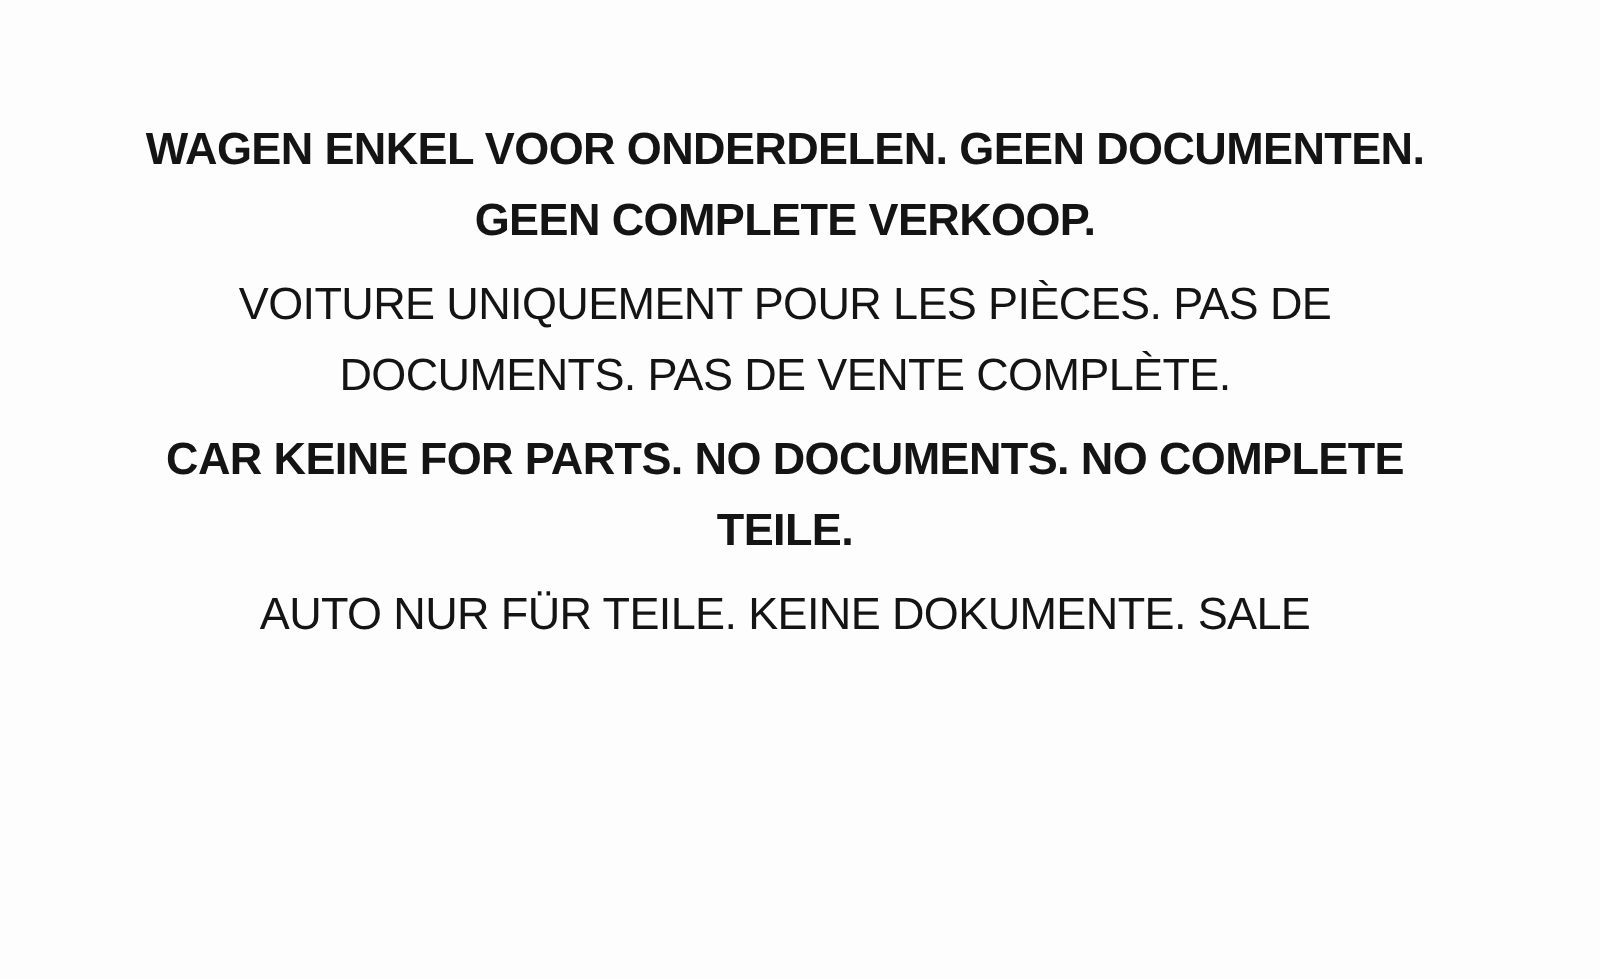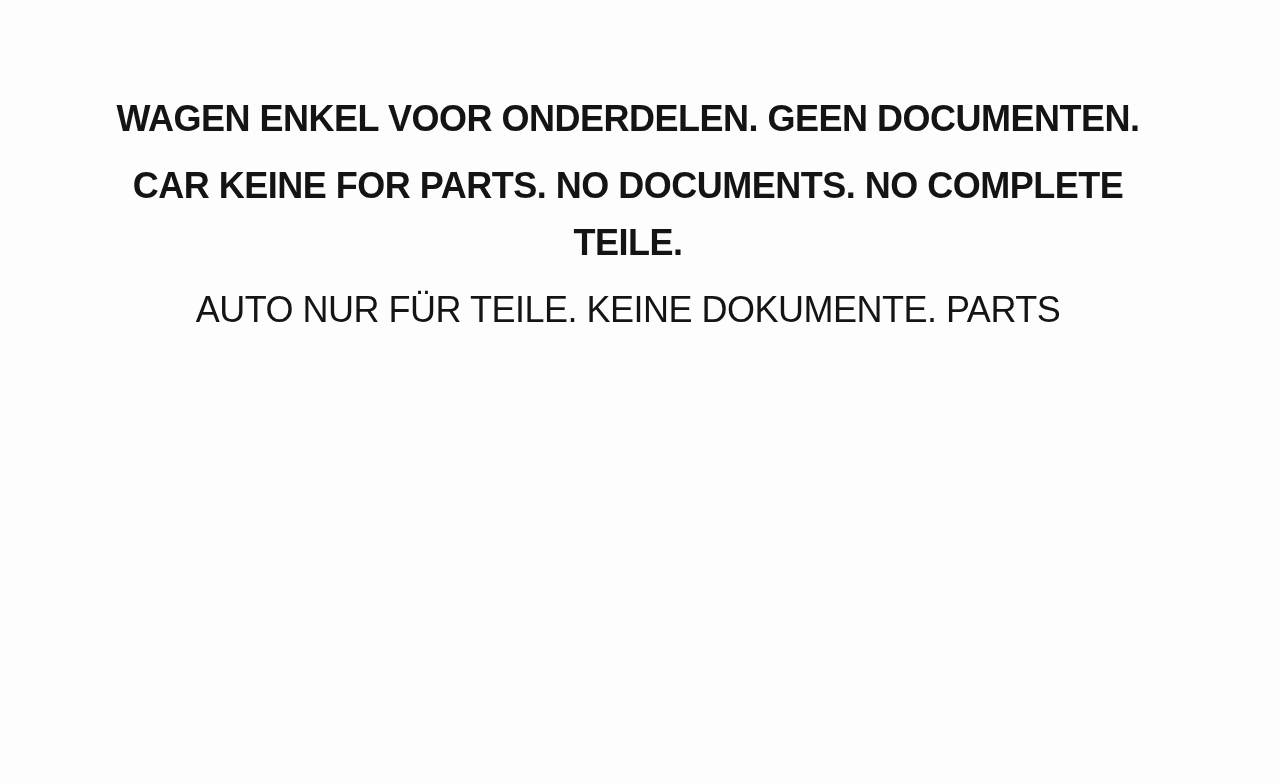--- a/index.html
+++ b/index.html
@@ -40,26 +40,31 @@
     color: #9a9a9a;
   }
 </style>
 </head>
 <body>
 
 <main class="notice">
 
   <section class="para bold">
     <div class="line">WAGEN ENKEL VOOR ONDERDELEN. GEEN DOCUMENTEN.</div>
+    <div class="line">GEEN COMPLETE VERKOOP.</div>
   </section>
 
+  <section class="para regular">
+    <div class="line">VOITURE UNIQUEMENT POUR LES PIÈCES. PAS DE</div>
+    <div class="line">DOCUMENTS. PAS DE VENTE COMPLÈTE.</div>
+  </section>
 
   <section class="para bold">
     <div class="line">CAR KEINE FOR PARTS. NO DOCUMENTS. NO COMPLETE</div>
     <div class="line">TEILE.</div>
   </section>
 
   <section class="para regular">
-    <div class="line">AUTO NUR FÜR TEILE. KEINE DOKUMENTE. PARTS</div>
+    <div class="line">AUTO NUR FÜR TEILE. KEINE DOKUMENTE. SALE</div>
   </section>
 
 
 </main>
 
 </body></html>

